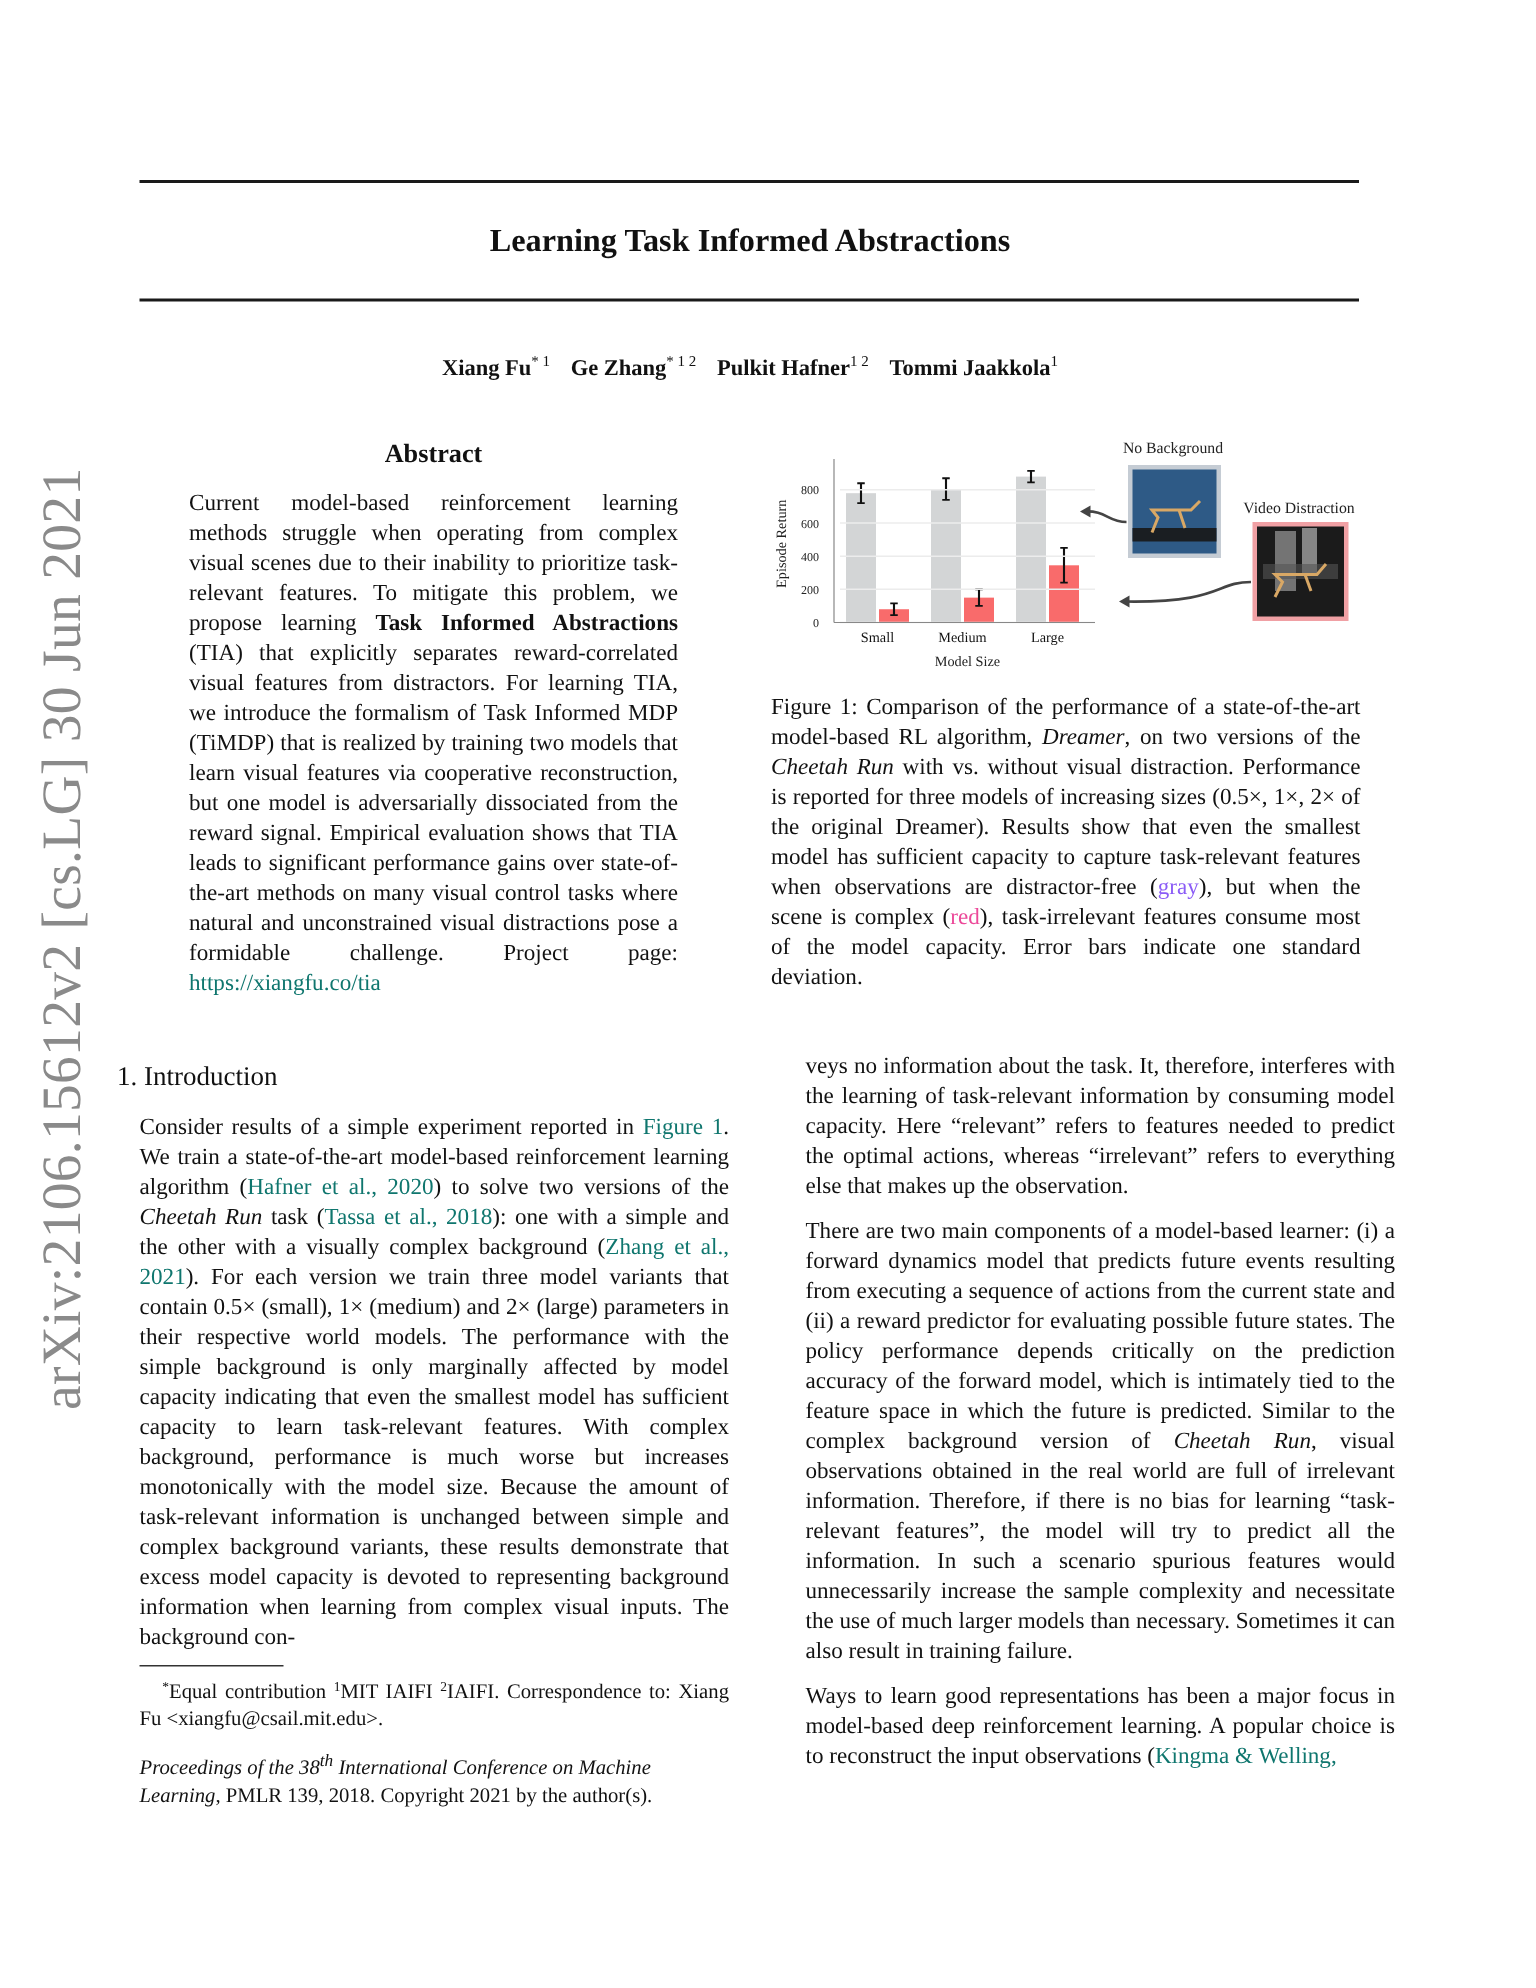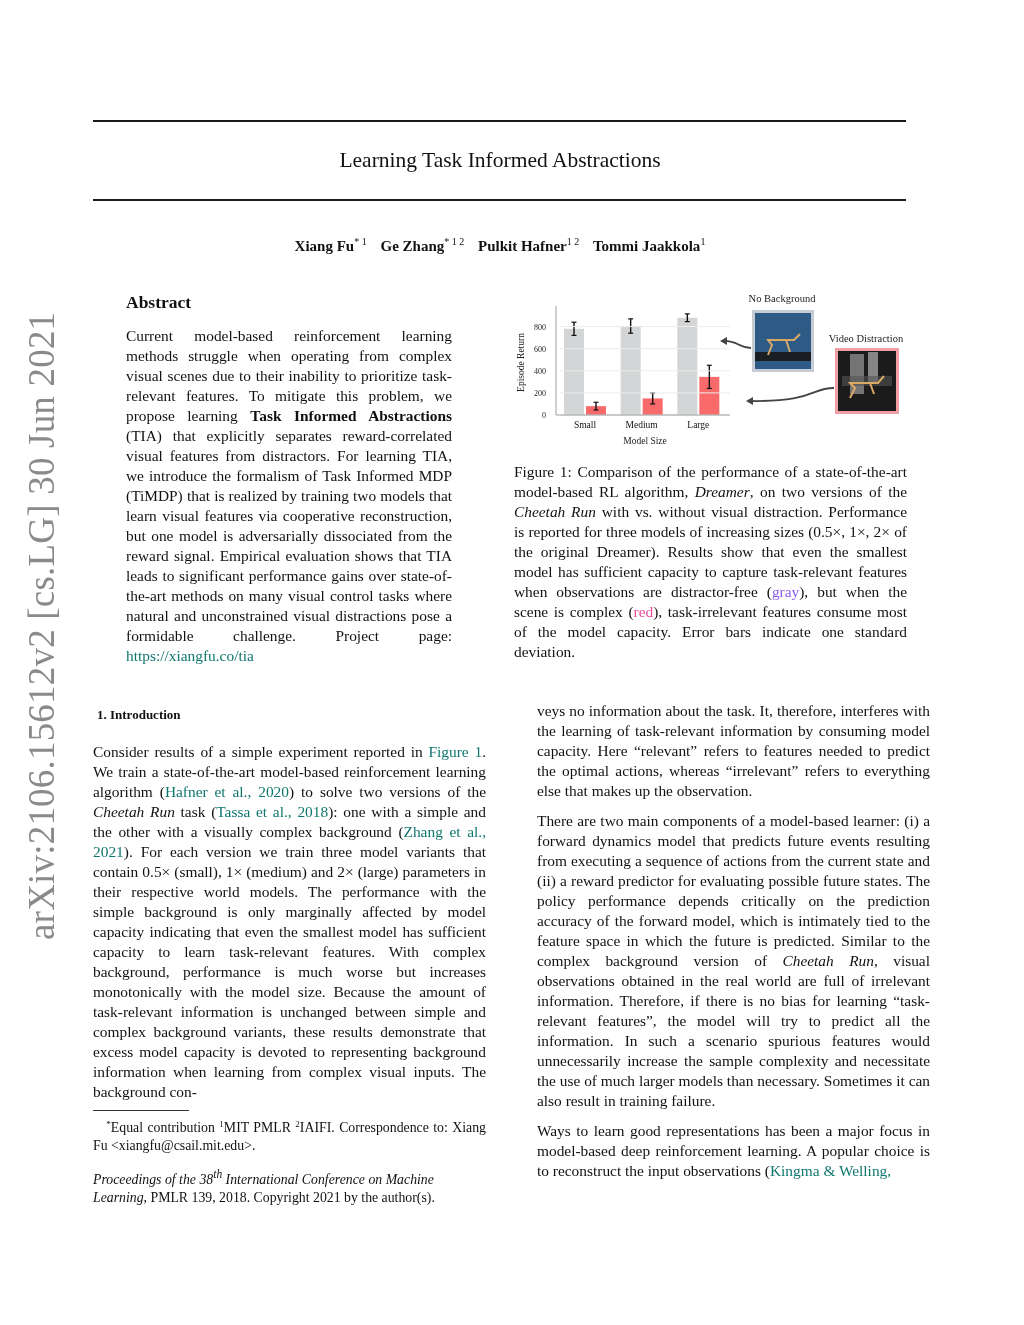--- a/index.html
+++ b/index.html
@@ -1,32 +1,32 @@
 <!DOCTYPE html>
 <html><head>
 <meta charset="utf-8">
 <style>
   html, body { margin: 0; padding: 0; background: #ffffff; }
   body { width: 1024px; height: 1325px; position: relative; overflow: hidden;
          font-family: "Liberation Serif", "DejaVu Serif", serif; color: #111; }
   .abs { position: absolute; }
   .rule { position: absolute; left: 93px; width: 813px; height: 2px; background: #1a1a1a; }
-  .title { left: 0; width: 1000px; top: 148px; text-align: center; font-size: 21.5px; font-weight: normal; }
+  .title { left: 0; width: 1000px; top: 148px; text-align: center; font-size: 21.5px; font-weight: bold; }
   .authors { left: 0; width: 1000px; top: 236px; text-align: center; font-size: 15px; font-weight: bold; }
   .authors sup { font-weight: normal; font-size: 10px; vertical-align: 6px; }
   .authors .au { margin: 0 5px; }
   .arxiv { left: 20px; top: 940px; transform-origin: 0 0; transform: rotate(-90deg);
            font-size: 37px; color: #8a8a8a; white-space: nowrap; letter-spacing: 0.2px; }
-  .abs-head { left: 126px; width: 326px; top: 292px; text-align: left; font-size: 17.5px; font-weight: bold; }
+  .abs-head { left: 126px; width: 326px; top: 292px; text-align: center; font-size: 17.5px; font-weight: bold; }
   .abs-text { left: 126px; width: 326px; top: 326px; font-size: 15.4px; line-height: 20px; text-align: justify; }
   .link { color: #0f766e; }
   .col { font-size: 15.4px; line-height: 20px; text-align: justify; }
   .colL { left: 93px; width: 393px; }
   .colR { left: 514px; width: 393px; margin-left: 23px; }
-  .sec-head { left: 97px; top: 707px; font-size: 13px; font-weight: bold; }
+  .sec-head { left: 78px; top: 707px; font-size: 18px; font-weight: normal; }
   .para { margin: 0 0 10px 0; }
   .fn-rule { left: 93px; top: 1110px; width: 96px; height: 1px; background: #333; }
   .fn { left: 93px; width: 393px; top: 1115px; font-size: 13.8px; line-height: 18px; text-align: justify; }
   .fn sup { font-size: 9px; vertical-align: 5px; }
   .proc { left: 93px; width: 393px; top: 1165px; font-size: 13.8px; line-height: 18px; }
   .caption { left: 514px; width: 393px; top: 462px; font-size: 15.4px; line-height: 20px; text-align: justify; }
   .gray-word { color: #8b5cf6; }
   .red-word { color: #ec4899; }
   
   .chart { left: 510px; top: 290px; width: 410px; height: 165px; }
@@ -127,20 +127,20 @@
 
 <div class="abs caption"><span>Figure 1:  Comparison of the performance of a state-of-the-art model-based RL algorithm, </span><i>Dreamer</i><span>, on two versions of the </span><i>Cheetah Run</i><span> with vs.  without visual distraction. Performance is reported for three models of increasing sizes (0.5×, 1×, 2× of the original Dreamer).  Results show that even the smallest model has sufficient capacity to capture task-relevant features when observations are distractor-free (</span><span class="gray-word">gray</span><span>), but when the scene is complex (</span><span class="red-word">red</span><span>), task-irrelevant features consume most of the model capacity. Error bars indicate one standard deviation.</span></div>
 
 <div class="abs sec-head">1. Introduction</div>
 
 <div class="abs col colL" style="top:742px;">
   <p class="para"><span>Consider results of a simple experiment reported in </span><a class="link">Figure 1</a><span>. We train a state-of-the-art model-based reinforcement learning algorithm (</span><a class="link">Hafner et al., 2020</a><span>) to solve two versions of the </span><i>Cheetah Run</i><span> task (</span><a class="link">Tassa et al., 2018</a><span>):  one with a simple and the other with a visually complex background (</span><a class="link">Zhang et al., 2021</a><span>).  For each version we train three model variants that contain 0.5× (small), 1× (medium) and 2× (large) parameters in their respective world models. The performance with the simple background is only marginally affected by model capacity indicating that even the smallest model has sufficient capacity to learn task-relevant features. With complex background, performance is much worse but increases monotonically with the model size.  Because the amount of task-relevant information is unchanged between simple and complex background variants, these results demonstrate that excess model capacity is devoted to representing background information when learning from complex visual inputs. The background con-</span></p>
 </div>
 
 <div class="abs fn-rule"></div>
-<div class="abs fn">&nbsp;&nbsp;&nbsp;<sup>*</sup><span>Equal contribution  </span><sup>1</sup><span>MIT PMLR </span><sup>2</sup><span>IAIFI. Correspondence to: Xiang Fu &lt;xiangfu@csail.mit.edu&gt;.</span></div>
+<div class="abs fn">&nbsp;&nbsp;&nbsp;<sup>*</sup><span>Equal contribution  </span><sup>1</sup><span>MIT IAIFI </span><sup>2</sup><span>IAIFI. Correspondence to: Xiang Fu &lt;xiangfu@csail.mit.edu&gt;.</span></div>
 <div class="abs proc"><i>Proceedings of the 38</i><sup><i>th</i></sup><i> International Conference on Machine Learning</i><span>, PMLR 139, 2018. Copyright 2021 by the author(s).</span></div>
 
 <div class="abs col colR" style="top:701px;">
   <p class="para">veys no information about the task. It, therefore, interferes with the learning of task-relevant information by consuming model capacity. Here “relevant” refers to features needed to predict the optimal actions, whereas “irrelevant” refers to everything else that makes up the observation.</p>
   <p class="para"><span>There are two main components of a model-based learner: (i) a forward dynamics model that predicts future events resulting from executing a sequence of actions from the current state and (ii) a reward predictor for evaluating possible future states.  The policy performance depends critically on the prediction accuracy of the forward model, which is intimately tied to the feature space in which the future is predicted.  Similar to the complex background version of </span><i>Cheetah Run</i><span>, visual observations obtained in the real world are full of irrelevant information. Therefore, if there is no bias for learning “task-relevant features”, the model will try to predict all the information.  In such a scenario spurious features would unnecessarily increase the sample complexity and necessitate the use of much larger models than necessary.  Sometimes it can also result in training failure.</span></p>
   <p class="para"><span>Ways to learn good representations has been a major focus in model-based deep reinforcement learning.  A popular choice is to reconstruct the input observations (</span><a class="link">Kingma &amp; Welling,</a></p>
 </div>
 
 </body></html>

